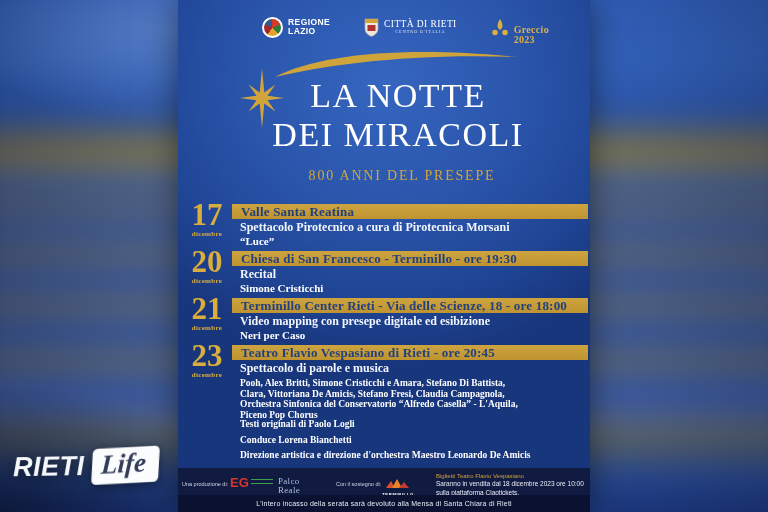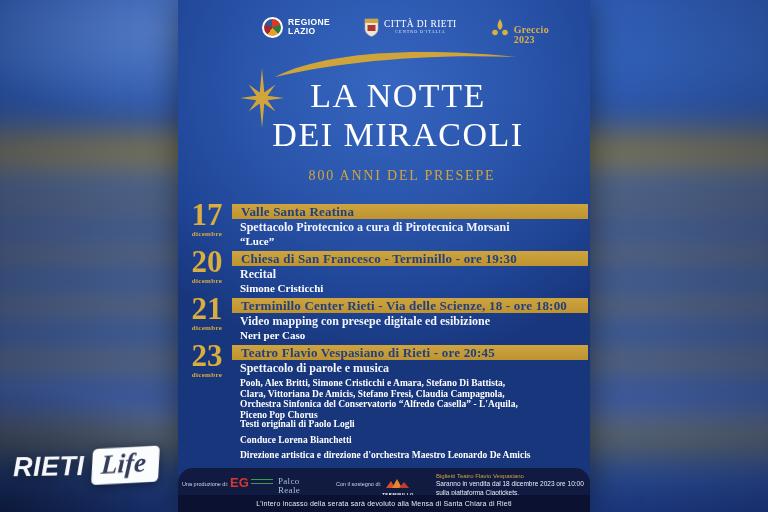--- a/index.html
+++ b/index.html
@@ -59,21 +59,21 @@
     color:#22407e; font-weight:bold; font-size:13px; line-height:15px; padding-left:9px; letter-spacing:.2px; }
   .desc { margin:4px 0 0 58px; color:#f2f5fb; font-weight:bold; font-size:12px; line-height:9px; }
   .headliner { margin:3px 0 0 58px; color:#fff; font-weight:bold; font-size:11px; line-height:12px; }
   .cast { margin:5px 0 0 58px; color:#fff; font-weight:bold; font-size:9.5px; line-height:10.5px; white-space:pre-line; }
 
   .credits { position:absolute; left:62px; top:419px; }
   .credit-line { color:#fff; font-weight:bold; font-size:9.5px; line-height:10px; margin-bottom:5.5px; }
 
   
   .footer { position:absolute; left:0; right:0; top:468px; height:44px; background:#111a40;
-    font-family:"Liberation Sans",sans-serif;border-radius:15px; }
+    font-family:"Liberation Sans",sans-serif; }
   .prod-label { position:absolute; left:4px; top:13px; color:#cfd6e8; font-size:5.5px; }
   .eg-logo { position:absolute; left:52px; top:8px; display:flex; align-items:center; gap:2px; }
   .eg-mark { color:#d6372c; font-weight:bold; font-size:13px; line-height:13px; font-family:"Liberation Sans",sans-serif; }
   .eg-lines { width:22px; height:8px;
     background:repeating-linear-gradient(180deg,#3f9a4d 0 1.5px, transparent 1.5px 4px); }
   .palco { position:absolute; left:100px; top:9px; color:#a9bedb; font-family:"Liberation Serif",serif;
     font-size:9px; line-height:8.5px; letter-spacing:.3px; }
   .support-label { position:absolute; left:158px; top:13px; color:#cfd6e8; font-size:5.5px; }
   .terminillo { position:absolute; left:200px; top:6px; width:40px; text-align:center; }
   .terminillo-name { display:block; color:#fff; font-weight:bold; font-size:4.2px; letter-spacing:.6px; line-height:5px; }

